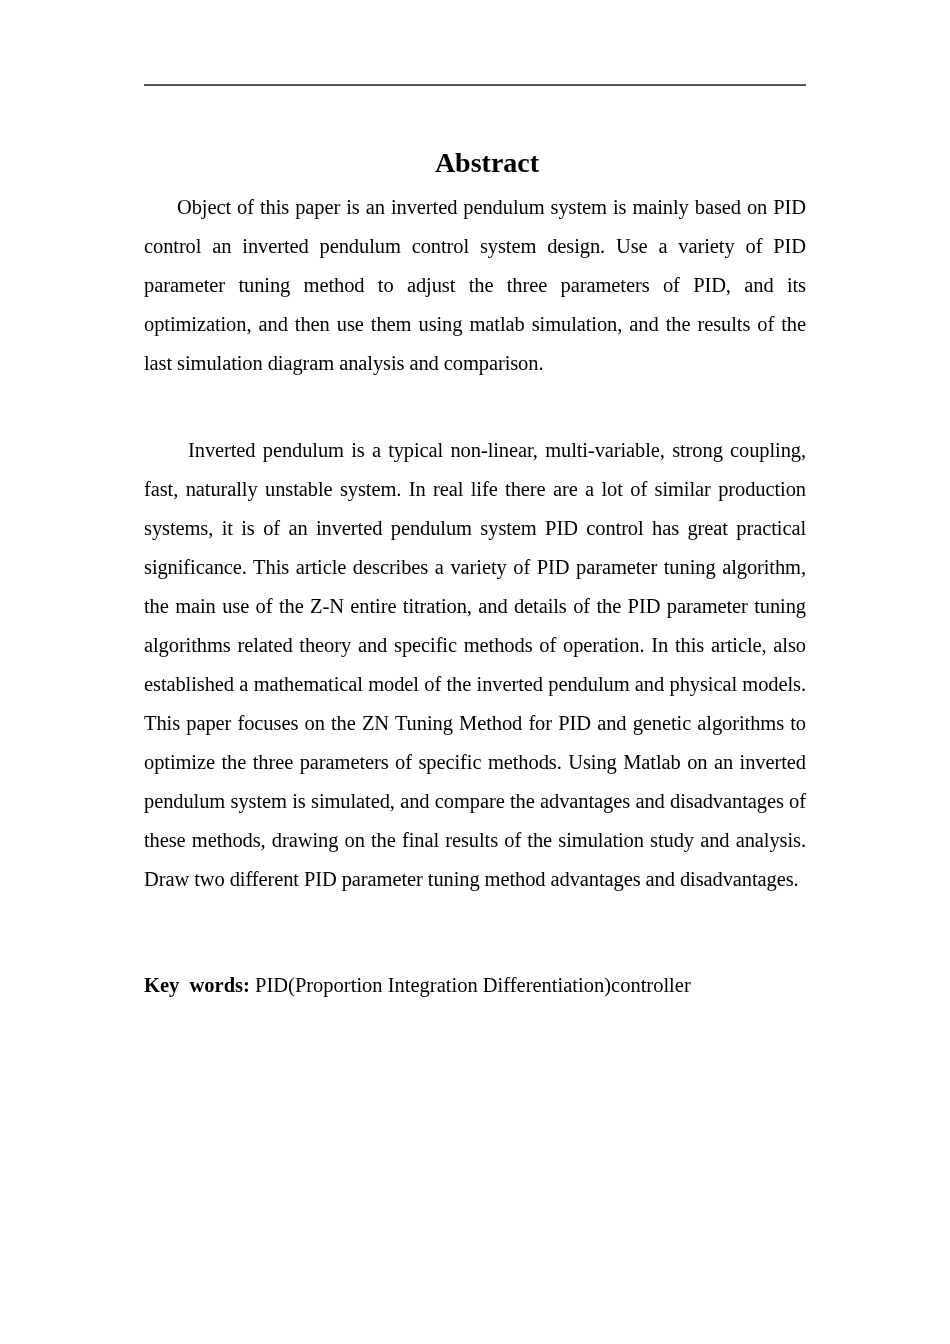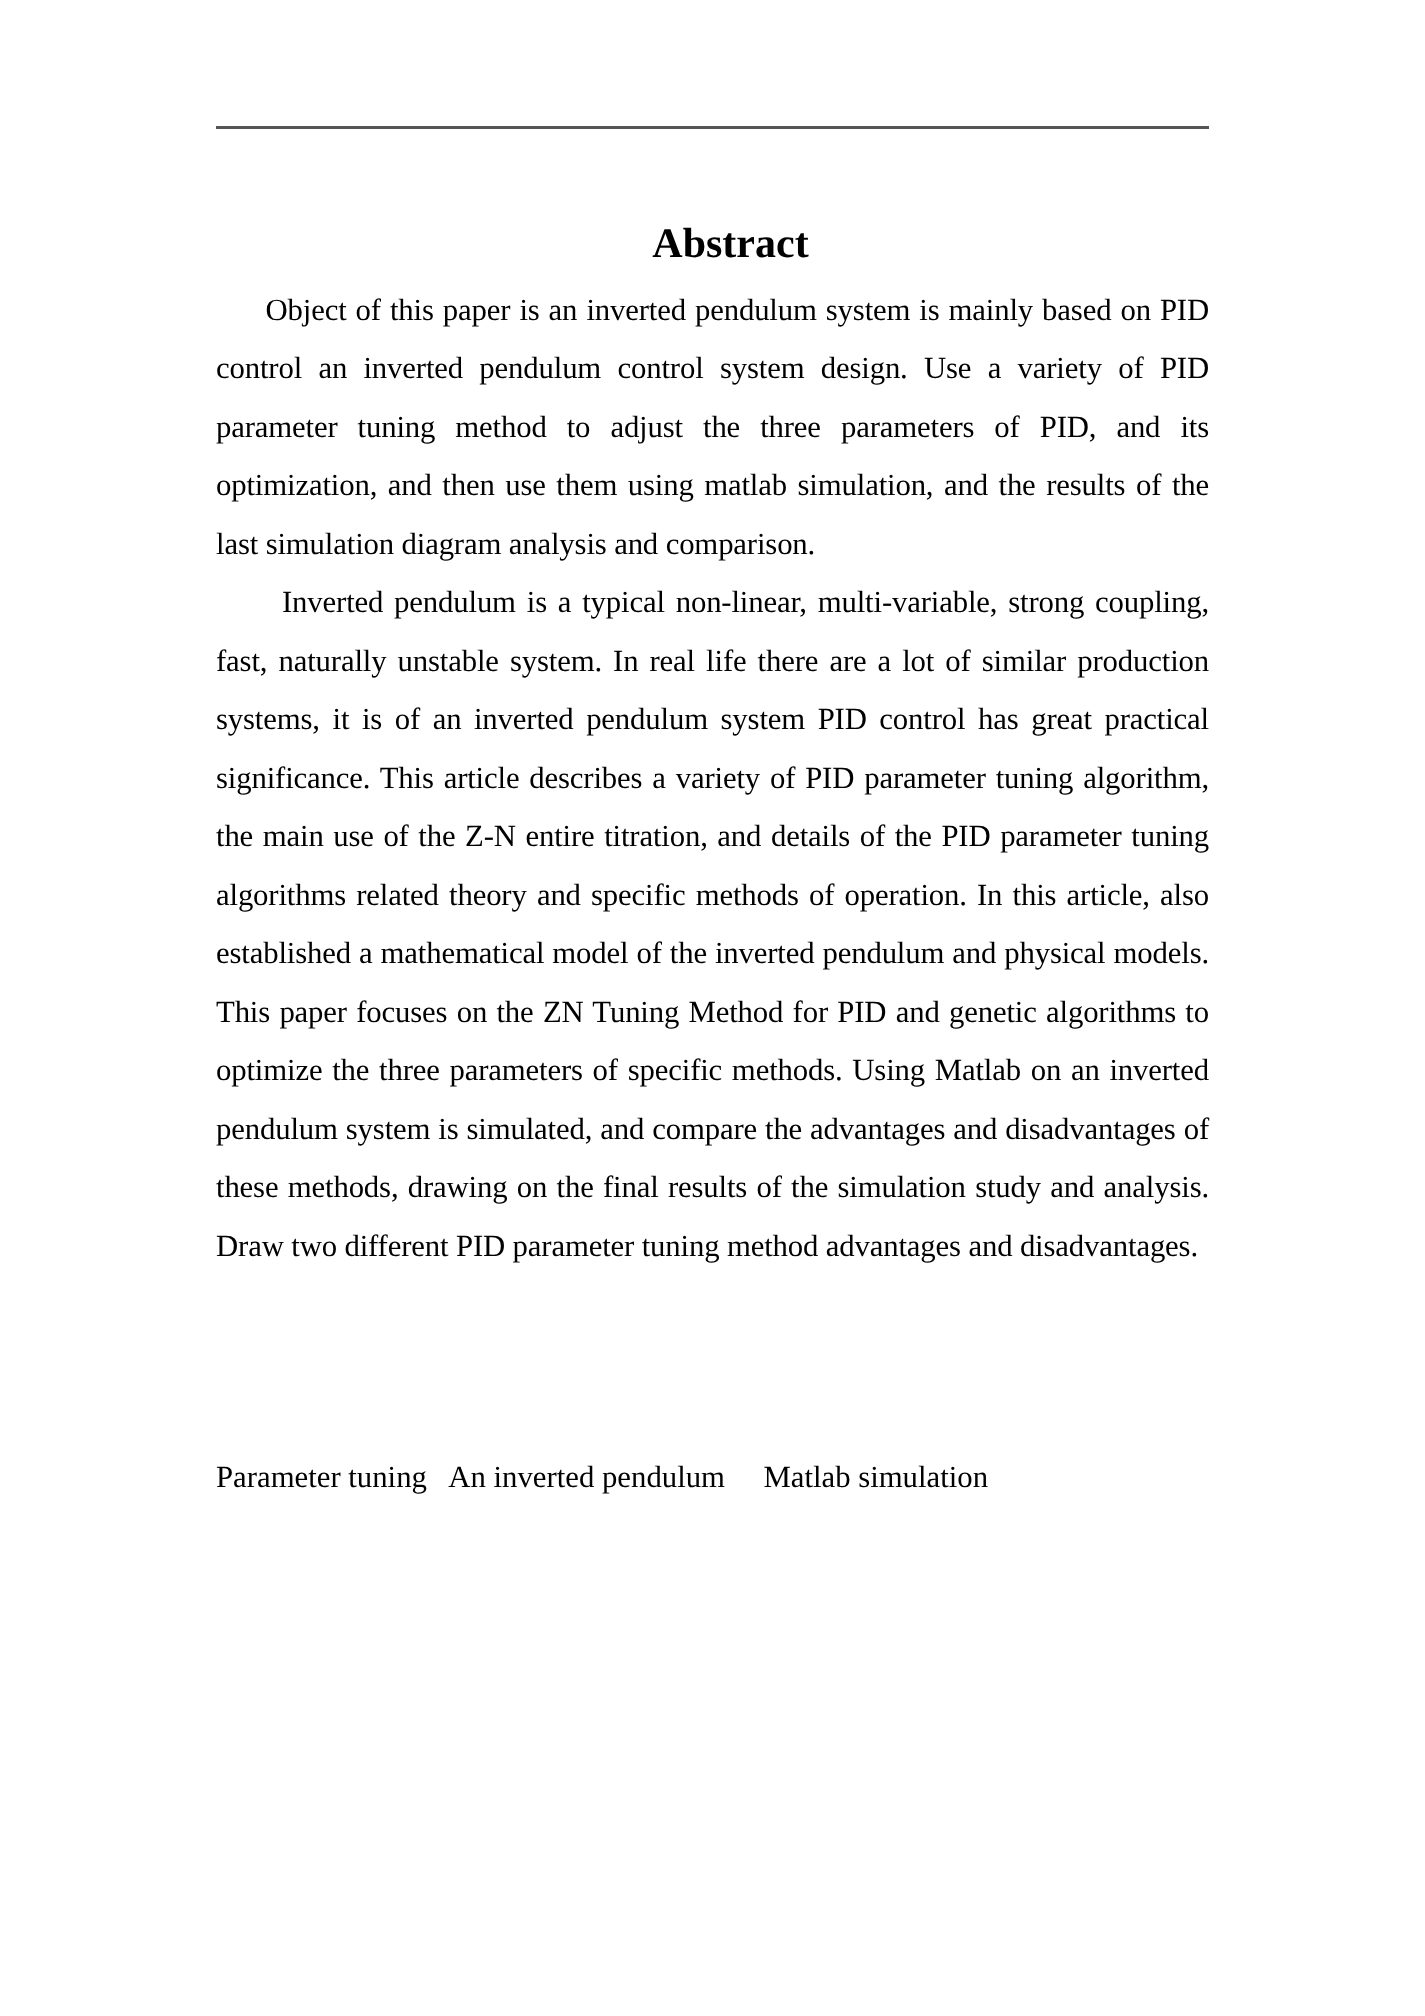--- a/index.html
+++ b/index.html
@@ -41,21 +41,21 @@
     width: 662px;
   }
   .para {
     margin: 0;
     font-size: 20.5px;
     line-height: 39px;
     text-align: justify;
     letter-spacing: -0.1px;
   }
   .para.p1 { text-indent: 33px; }
-  .para.p2 { text-indent: 44px; }
+  .para.p2 { text-indent: 44px; margin-top: 48px; }
   .keywords {
     position: absolute;
     left: 144px;
     top: 966px;
     width: 662px;
     font-size: 20.5px;
     line-height: 39px;
   }
   .kw-line { white-space: pre; }
   .kw-label { font-weight: bold; }
@@ -66,14 +66,14 @@
 <div class="header-rule"></div>
 
 <h1 class="title">Abstract</h1>
 
 <div class="body">
   <p class="para p1">Object of this paper is an inverted pendulum system is mainly based on PID control an inverted pendulum control system design. Use a variety of PID parameter tuning method to adjust the three parameters of PID, and its optimization, and then use them using matlab simulation, and the results of the last simulation diagram analysis and comparison.</p>
   <p class="para p2">Inverted pendulum is a typical non-linear, multi-variable, strong coupling, fast, naturally unstable system. In real life there are a lot of similar production systems, it is of an inverted pendulum system PID control has great practical significance. This article describes a variety of PID parameter tuning algorithm, the main use of the Z-N entire titration, and details of the PID parameter tuning algorithms related theory and specific methods of operation. In this article, also established a mathematical model of the inverted pendulum and physical models. This paper focuses on the ZN Tuning Method for PID and genetic algorithms to optimize the three parameters of specific methods. Using Matlab on an inverted pendulum system is simulated, and compare the advantages and disadvantages of these methods, drawing on the final results of the simulation study and analysis. Draw two different PID parameter tuning method advantages and disadvantages.</p>
 </div>
 
 <div class="keywords">
-  <div class="kw-line">Parameter tuning   An inverted pendulum     Matlab simulation</div>
+  <div class="kw-line"><span class="kw-label">Key  words:</span><span> PID(Proportion Integration Differentiation)controller</span></div>
 </div>
 
 </body></html>

